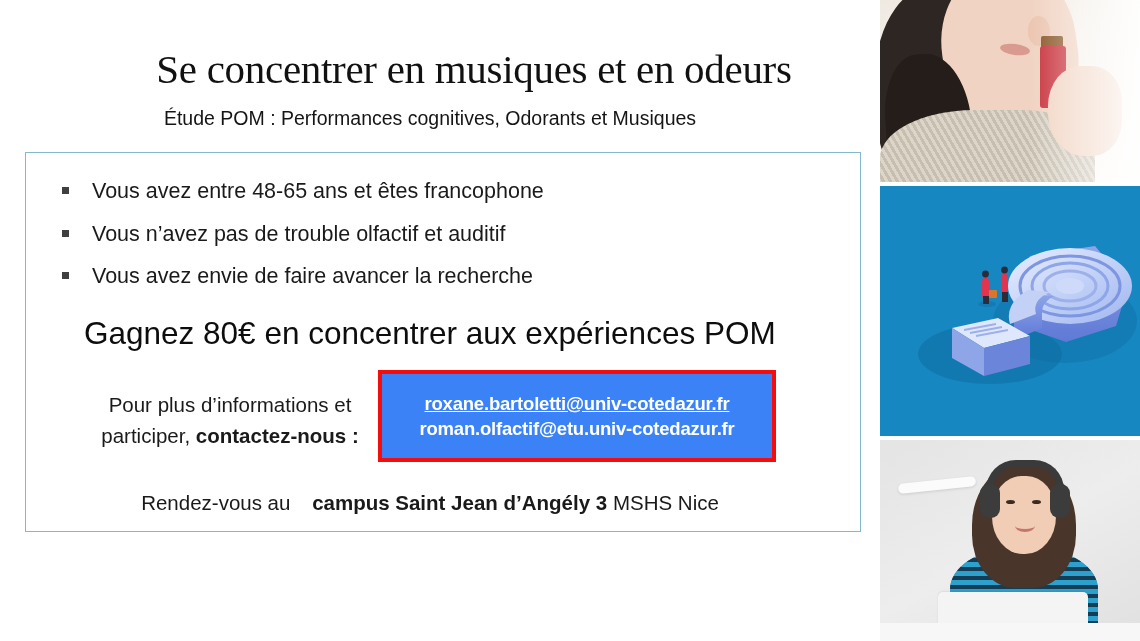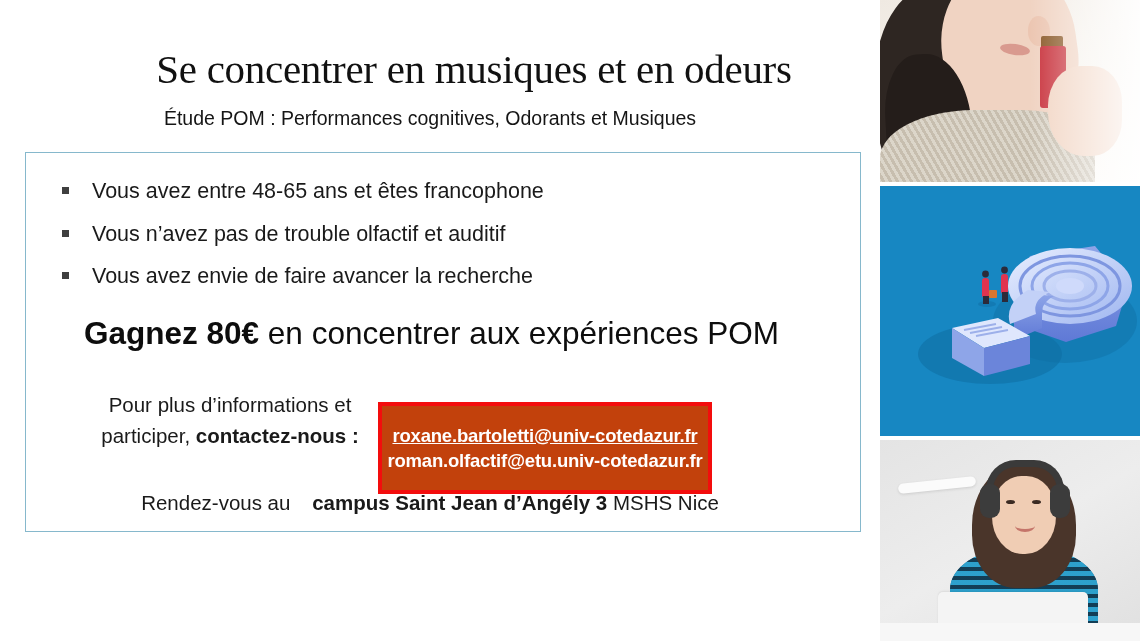--- a/index.html
+++ b/index.html
@@ -45,37 +45,37 @@
     width:7px;height:7px;background:#3f3f3f;
     margin-top:11px;margin-right:23px;flex:0 0 auto;
   }
   .bullet-text{font-size:21.5px;line-height:30px;color:#1a1a1a;}
 
   .gagnez{
     position:absolute;left:84px;top:312px;
     font-size:31.5px;line-height:42px;color:#0d0d0d;
     white-space:nowrap;
   }
-  .gagnez b{font-weight:700;}
+  .gagnez b{font-weight:400;}
 
   .contact-label{
     position:absolute;left:80px;top:389px;width:300px;
     font-size:20.5px;line-height:31px;color:#1a1a1a;
     text-align:center;
   }
   .contact-label b{font-weight:700;}
 
   .mail-box{
     position:absolute;left:378px;top:370px;
-    width:334px;height:92px;
-    background:#c2410c;
+    width:398px;height:92px;
+    background:#3b82f6;
     border:4.5px solid #f30d0d;
     box-sizing:border-box;
     display:flex;flex-direction:column;
-    align-items:center;justify-content:center;margin-top:32px;
+    align-items:center;justify-content:center;
   }
   .mail-line{
     color:#ffffff;font-weight:700;
     font-size:18.5px;line-height:25px;
     letter-spacing:-0.2px;
     white-space:nowrap;
   }
   .mail-line.underlined{text-decoration:underline;}
 
   .rdv{

